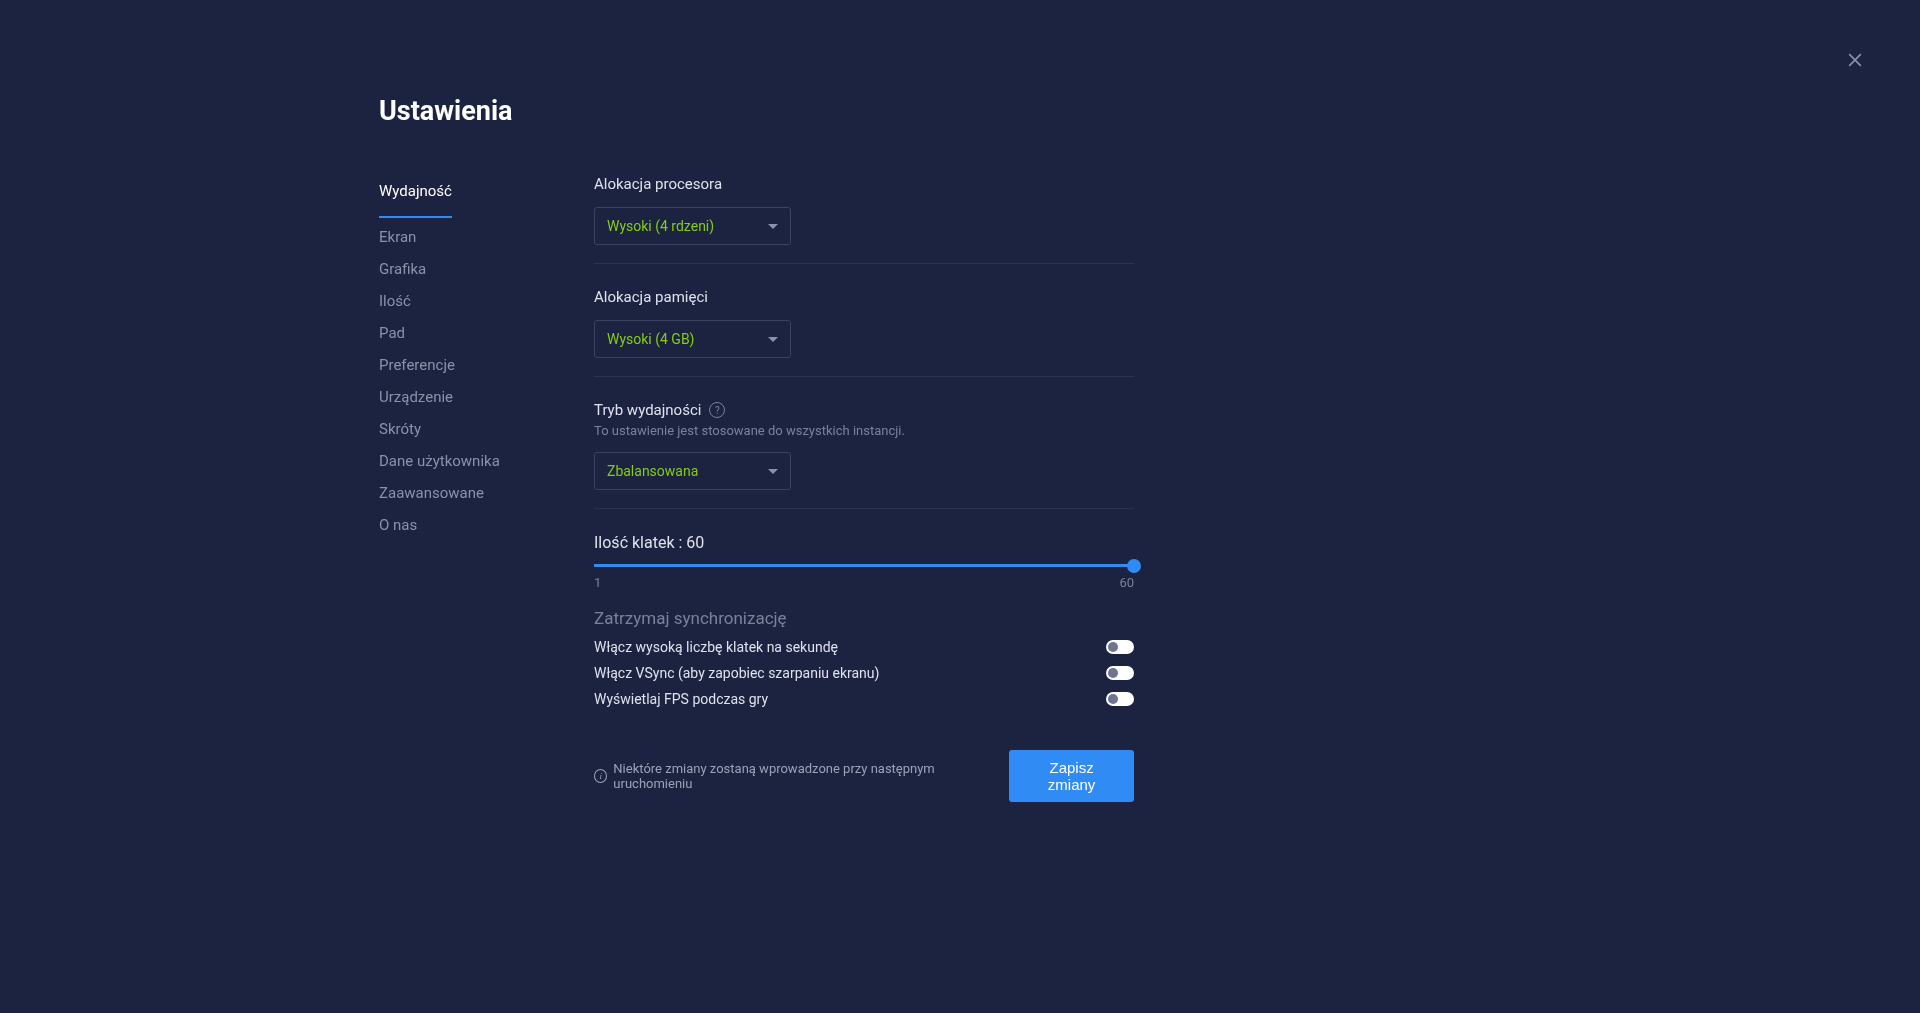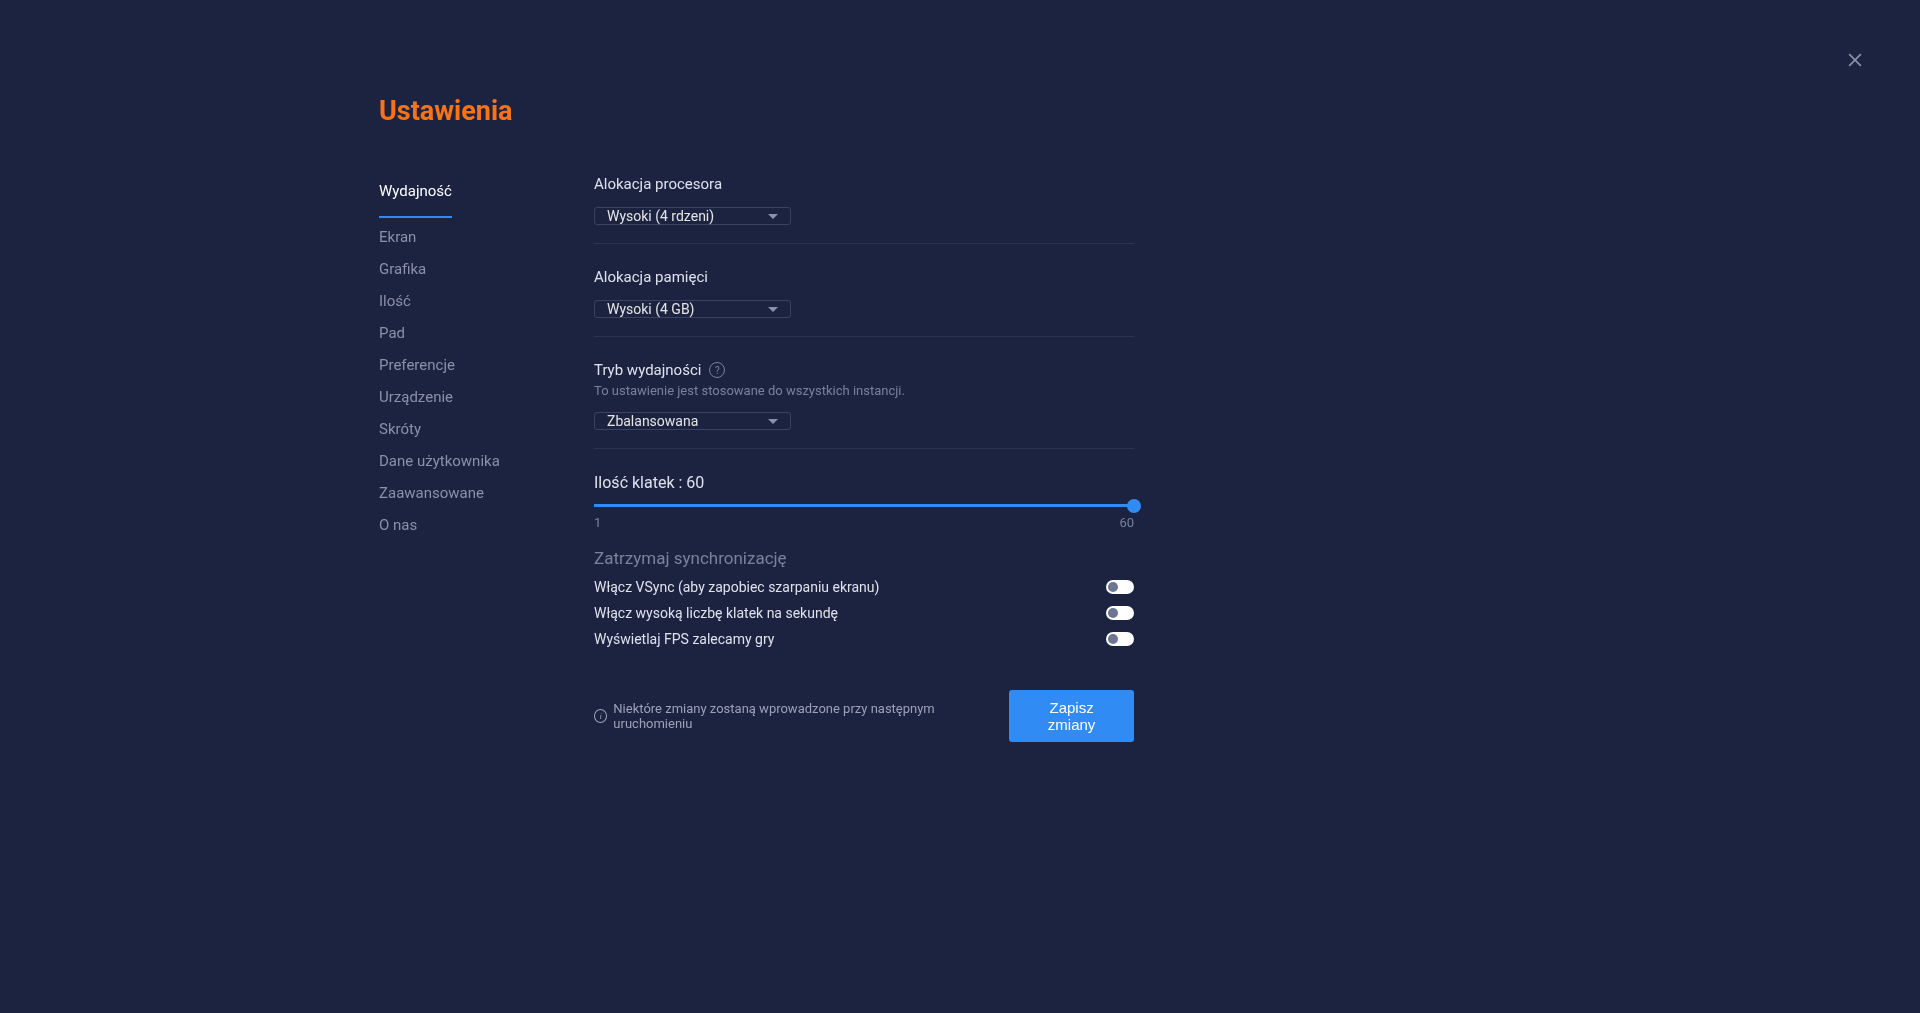--- a/index.html
+++ b/index.html
@@ -35,21 +35,21 @@
 
 .container {
   padding: 95px 0 0 0;
   max-width: 755px;
   margin-left: 379px;
 }
 
 .page-title {
   font-size: 27px;
   font-weight: 700;
-  color: #f97316;
+  color: #ffffff;
   margin-bottom: 48px;
 }
 
 .content {
   display: flex;
   gap: 30px;
 }
 
 .sidebar {
   width: 185px;
@@ -112,25 +112,25 @@
   border-radius: 50%;
   display: inline-flex;
   align-items: center;
   justify-content: center;
   font-size: 10px;
   color: #7a8199;
 }
 
 .select-box {
   width: 197px;
-  height: 18px;
+  height: 38px;
   background-color: transparent;
   border: 1px solid #3a4260;
   border-radius: 3px;
-  color: #e5e5e5;
+  color: #84cc16;
   font-size: 14px;
   padding: 0 12px;
   display: flex;
   align-items: center;
   justify-content: space-between;
   cursor: pointer;
 }
 
 .select-box .chevron {
   width: 0;
@@ -320,33 +320,33 @@
           <div class="slider-thumb"></div>
         </div>
         <div class="slider-labels">
           <span>1</span>
           <span>60</span>
         </div>
 
         <div class="sync-label">Zatrzymaj synchronizację</div>
 
         <div class="toggle-row">
+          <span>Włącz wysoką liczbę klatek na sekundę</span>
+          <div class="toggle">
+            <div class="toggle-knob"></div>
+          </div>
+        </div>
+        <div class="toggle-row">
           <span>Włącz VSync (aby zapobiec szarpaniu ekranu)</span>
           <div class="toggle">
             <div class="toggle-knob"></div>
           </div>
         </div>
         <div class="toggle-row">
-          <span>Włącz wysoką liczbę klatek na sekundę</span>
-          <div class="toggle">
-            <div class="toggle-knob"></div>
-          </div>
-        </div>
-        <div class="toggle-row">
-          <span>Wyświetlaj FPS zalecamy gry</span>
+          <span>Wyświetlaj FPS podczas gry</span>
           <div class="toggle">
             <div class="toggle-knob"></div>
           </div>
         </div>
       </div>
 
       <div class="footer">
         <div class="footer-note">
           <span class="info-icon">i</span>
           <span>Niektóre zmiany zostaną wprowadzone przy następnym uruchomieniu</span>

